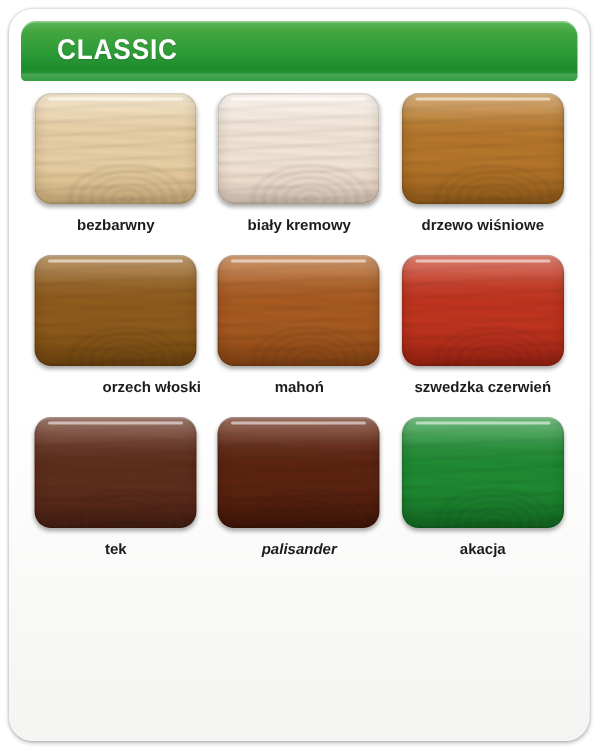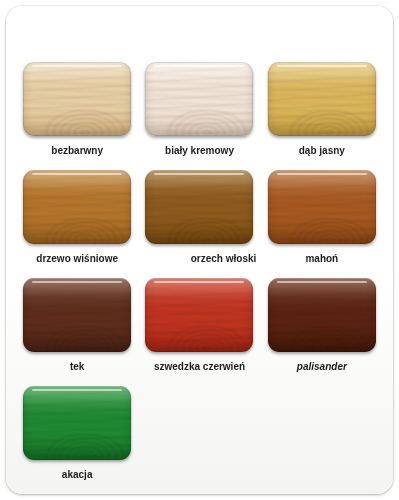--- a/index.html
+++ b/index.html
@@ -167,20 +167,23 @@
     text-align: center;
     line-height: 12px;
     white-space: nowrap;
   }
 </style>
 </head>
 <body>
 
 <div id="card">
 
+  <div id="header">
+    <div id="header-title" style="color: rgb(255, 255, 255);">CLASSIC</div>
+  </div>
 
   <div id="grid">
 
     <div class="cell">
       <div class="swatch" style="background: linear-gradient(rgb(242, 223, 189) 0%, rgb(232, 207, 164) 30%, rgb(232, 207, 164) 62%, rgb(216, 183, 130) 100%);">
         <div class="grain"></div>
         <div class="knot"></div>
         <div class="gloss"></div>
         <div class="hilite"></div>
         <div class="vign"></div>
@@ -192,30 +195,20 @@
       <div class="swatch" style="background: linear-gradient(rgb(250, 241, 232) 0%, rgb(242, 228, 214) 30%, rgb(242, 228, 214) 62%, rgb(230, 210, 192) 100%);">
         <div class="grain"></div>
         <div class="knot"></div>
         <div class="gloss"></div>
         <div class="hilite"></div>
         <div class="vign"></div>
       </div>
       <div class="label" style="color: rgb(28, 28, 28);">biały kremowy</div>
     </div>
 
-    <div class="cell">
-      <div class="swatch" style="background: linear-gradient(rgb(236, 206, 130) 0%, rgb(221, 183, 92) 30%, rgb(221, 183, 92) 62%, rgb(199, 159, 65) 100%);">
-        <div class="grain"></div>
-        <div class="knot"></div>
-        <div class="gloss"></div>
-        <div class="hilite"></div>
-        <div class="vign"></div>
-      </div>
-      <div class="label" style="color: rgb(28, 28, 28);">dąb jasny</div>
-    </div>
 
 
 
     <div class="cell">
       <div class="swatch" style="background: linear-gradient(rgb(201, 143, 69) 0%, rgb(181, 118, 42) 30%, rgb(181, 118, 42) 62%, rgb(155, 97, 27) 100%);">
         <div class="grain"></div>
         <div class="knot"></div>
         <div class="gloss"></div>
         <div class="hilite"></div>
         <div class="vign"></div>
@@ -239,39 +232,39 @@
         <div class="grain"></div>
         <div class="knot"></div>
         <div class="gloss"></div>
         <div class="hilite"></div>
         <div class="vign"></div>
       </div>
       <div class="label" style="color: rgb(28, 28, 28);">mahoń</div>
     </div>
 
     <div class="cell">
+      <div class="swatch" style="background: linear-gradient(rgb(209, 75, 51) 0%, rgb(192, 52, 31) 30%, rgb(192, 52, 31) 62%, rgb(163, 36, 19) 100%);">
+        <div class="grain"></div>
+        <div class="knot"></div>
+        <div class="gloss"></div>
+        <div class="hilite"></div>
+        <div class="vign"></div>
+      </div>
+      <div class="label" style="color: rgb(28, 28, 28);">szwedzka czerwień</div>
+    </div>
+
+    <div class="cell">
       <div class="swatch" style="background: linear-gradient(rgb(119, 65, 44) 0%, rgb(94, 45, 28) 30%, rgb(94, 45, 28) 62%, rgb(74, 32, 19) 100%);">
         <div class="grain"></div>
         <div class="knot"></div>
         <div class="gloss"></div>
         <div class="hilite"></div>
         <div class="vign"></div>
       </div>
       <div class="label" style="color: rgb(28, 28, 28);">tek</div>
-    </div>
-
-    <div class="cell">
-      <div class="swatch" style="background: linear-gradient(rgb(209, 75, 51) 0%, rgb(192, 52, 31) 30%, rgb(192, 52, 31) 62%, rgb(163, 36, 19) 100%);">
-        <div class="grain"></div>
-        <div class="knot"></div>
-        <div class="gloss"></div>
-        <div class="hilite"></div>
-        <div class="vign"></div>
-      </div>
-      <div class="label" style="color: rgb(28, 28, 28);">szwedzka czerwień</div>
     </div>
 
     <div class="cell">
       <div class="swatch" style="background: linear-gradient(rgb(116, 52, 29) 0%, rgb(92, 35, 16) 30%, rgb(92, 35, 16) 62%, rgb(69, 23, 9) 100%);">
         <div class="grain"></div>
         <div class="knot"></div>
         <div class="gloss"></div>
         <div class="hilite"></div>
         <div class="vign"></div>
       </div>

